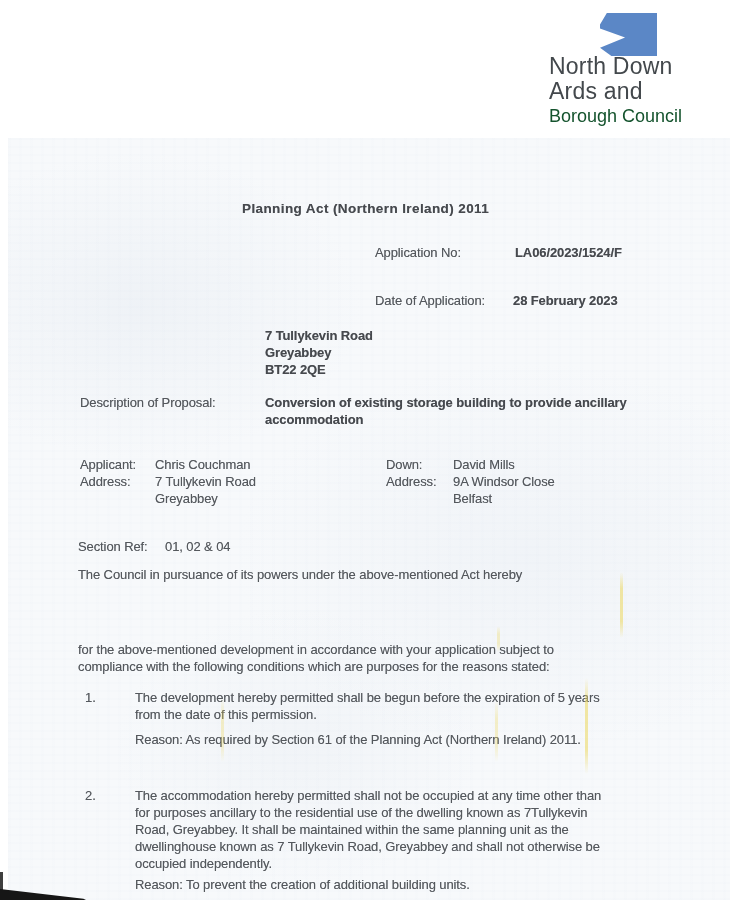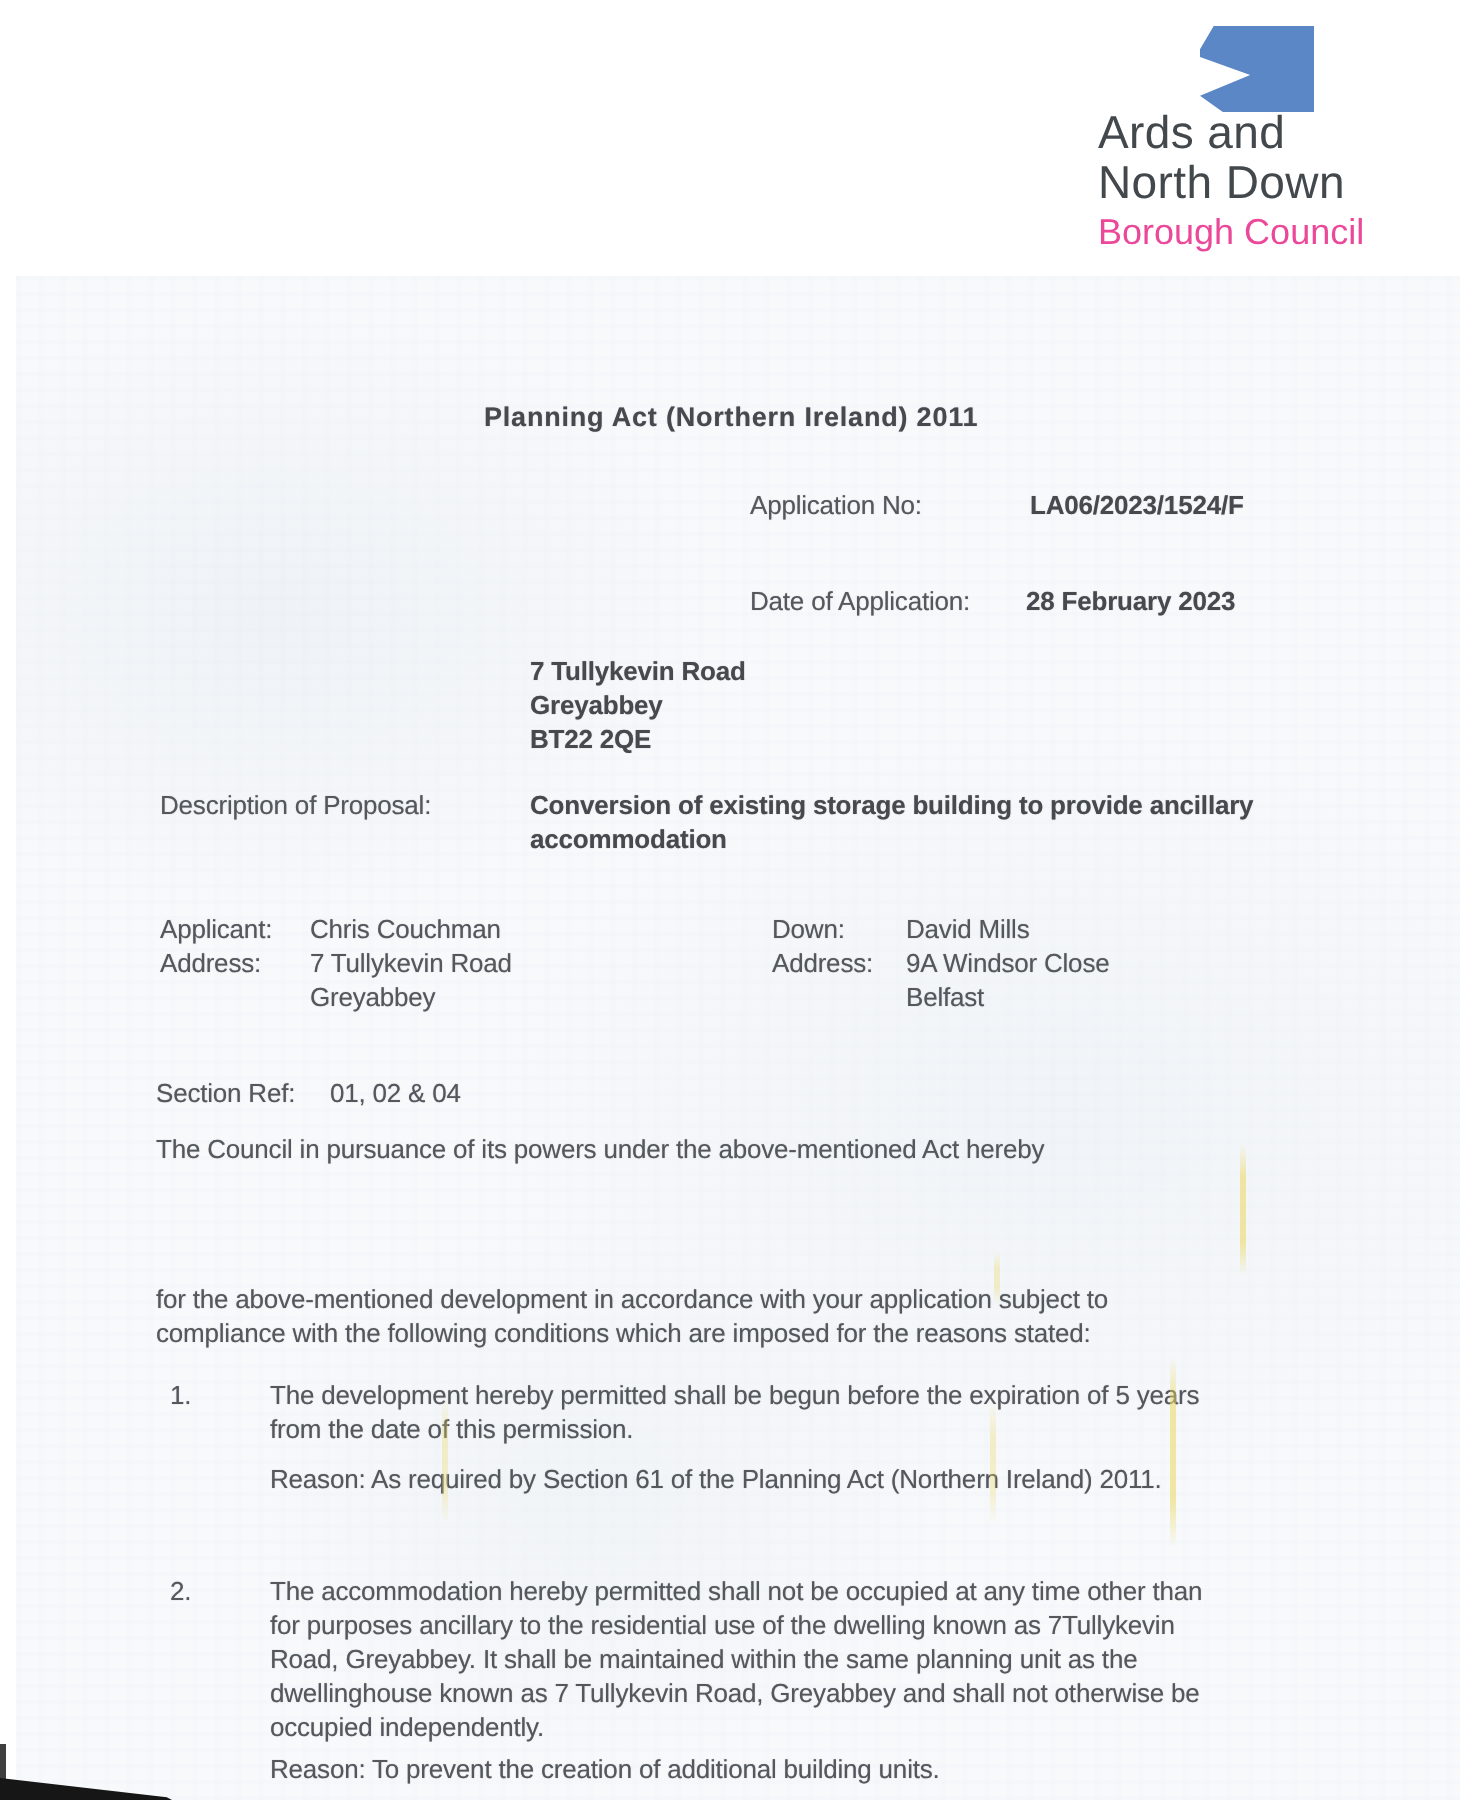--- a/index.html
+++ b/index.html
@@ -25,38 +25,38 @@
     letter-spacing:-0.1px;white-space:pre-line;
     text-shadow:0 0 .5px rgba(84,88,93,.55);
   }
   .b{font-weight:700;color:#46494e;}
   .hd{font-size:13.5px;letter-spacing:.4px;}
   
   .flag{position:absolute;left:600px;top:13px;width:57px;height:43px;
     clip-path:polygon(12% 0,100% 0,100% 100%,20% 100%,0 81%,44% 57%,0 36%,0 27%);}
   .logo-text{position:absolute;left:549px;top:54px;}
   .logo-line{font-size:23px;line-height:25px;font-weight:500;color:#43484c;letter-spacing:.2px;}
-  .logo-sub{font-size:18px;line-height:22px;font-weight:400;color:#ec4899;margin-top:1px;}
+  .logo-sub{font-size:18px;line-height:22px;font-weight:400;color:#14532d;margin-top:1px;}
   
   .streak{position:absolute;width:3px;border-radius:2px;}
   .s-strong{background:linear-gradient(to bottom, rgba(236,215,92,0), rgba(236,215,92,.55) 25%, rgba(236,215,92,.55) 75%, rgba(236,215,92,0));}
   .s-faint{background:linear-gradient(to bottom, rgba(236,215,92,0), rgba(236,215,92,.32) 30%, rgba(236,215,92,.32) 70%, rgba(236,215,92,0));}
   .corner-black{position:absolute;left:0;top:889px;width:86px;height:11px;background:#161616;
     clip-path:polygon(0 0,97% 88%,100% 100%,0 100%);}
   .edge-black{position:absolute;left:0;top:872px;width:3px;height:28px;background:#1d1d1d;opacity:.85;}
 </style>
 </head>
 <body>
 
 <div class="paper"></div>
 
 <div class="flag" style="background:#5b87c6"></div>
 <div class="logo-text">
+  <div class="logo-line">North Down</div>
   <div class="logo-line">Ards and</div>
-  <div class="logo-line">North Down</div>
   <div class="logo-sub">Borough Council</div>
 </div>
 
 <div id="doc">
 
   <div class="t b hd" style="left:242px;top:200px">Planning Act (Northern Ireland) 2011</div>
 
   <div class="t" style="left:375px;top:244px">Application No:</div>
   <div class="t b" style="left:515px;top:244px">LA06/2023/1524/F</div>
 
@@ -83,21 +83,21 @@
   <div class="t" style="left:453px;top:473px">9A Windsor Close
 Belfast</div>
 
   <div class="t" style="left:78px;top:538px">Section Ref:</div>
   <div class="t" style="left:165px;top:538px">01, 02 &amp; 04</div>
 
   <div class="t" style="left:78px;top:566px">The Council in pursuance of its powers under the above-mentioned Act hereby</div>
 
 
   <div class="t" style="left:78px;top:641px;width:570px">for the above-mentioned development in accordance with your application subject to
-compliance with the following conditions which are imposed for the reasons stated:</div>
+compliance with the following conditions which are purposes for the reasons stated:</div>
 
   <div class="t" style="left:85px;top:689px">1.</div>
   <div class="t" style="left:135px;top:689px;width:520px">The development hereby permitted shall be begun before the expiration of 5 years
 from the date of this permission.</div>
   <div class="t" style="left:135px;top:731px;width:520px">Reason: As required by Section 61 of the Planning Act (Northern Ireland) 2011.</div>
 
   <div class="t" style="left:85px;top:787px">2.</div>
   <div class="t" style="left:135px;top:787px;width:525px">The accommodation hereby permitted shall not be occupied at any time other than
 for purposes ancillary to the residential use of the dwelling known as 7Tullykevin
 Road, Greyabbey.   It shall be maintained within the same planning unit as the

